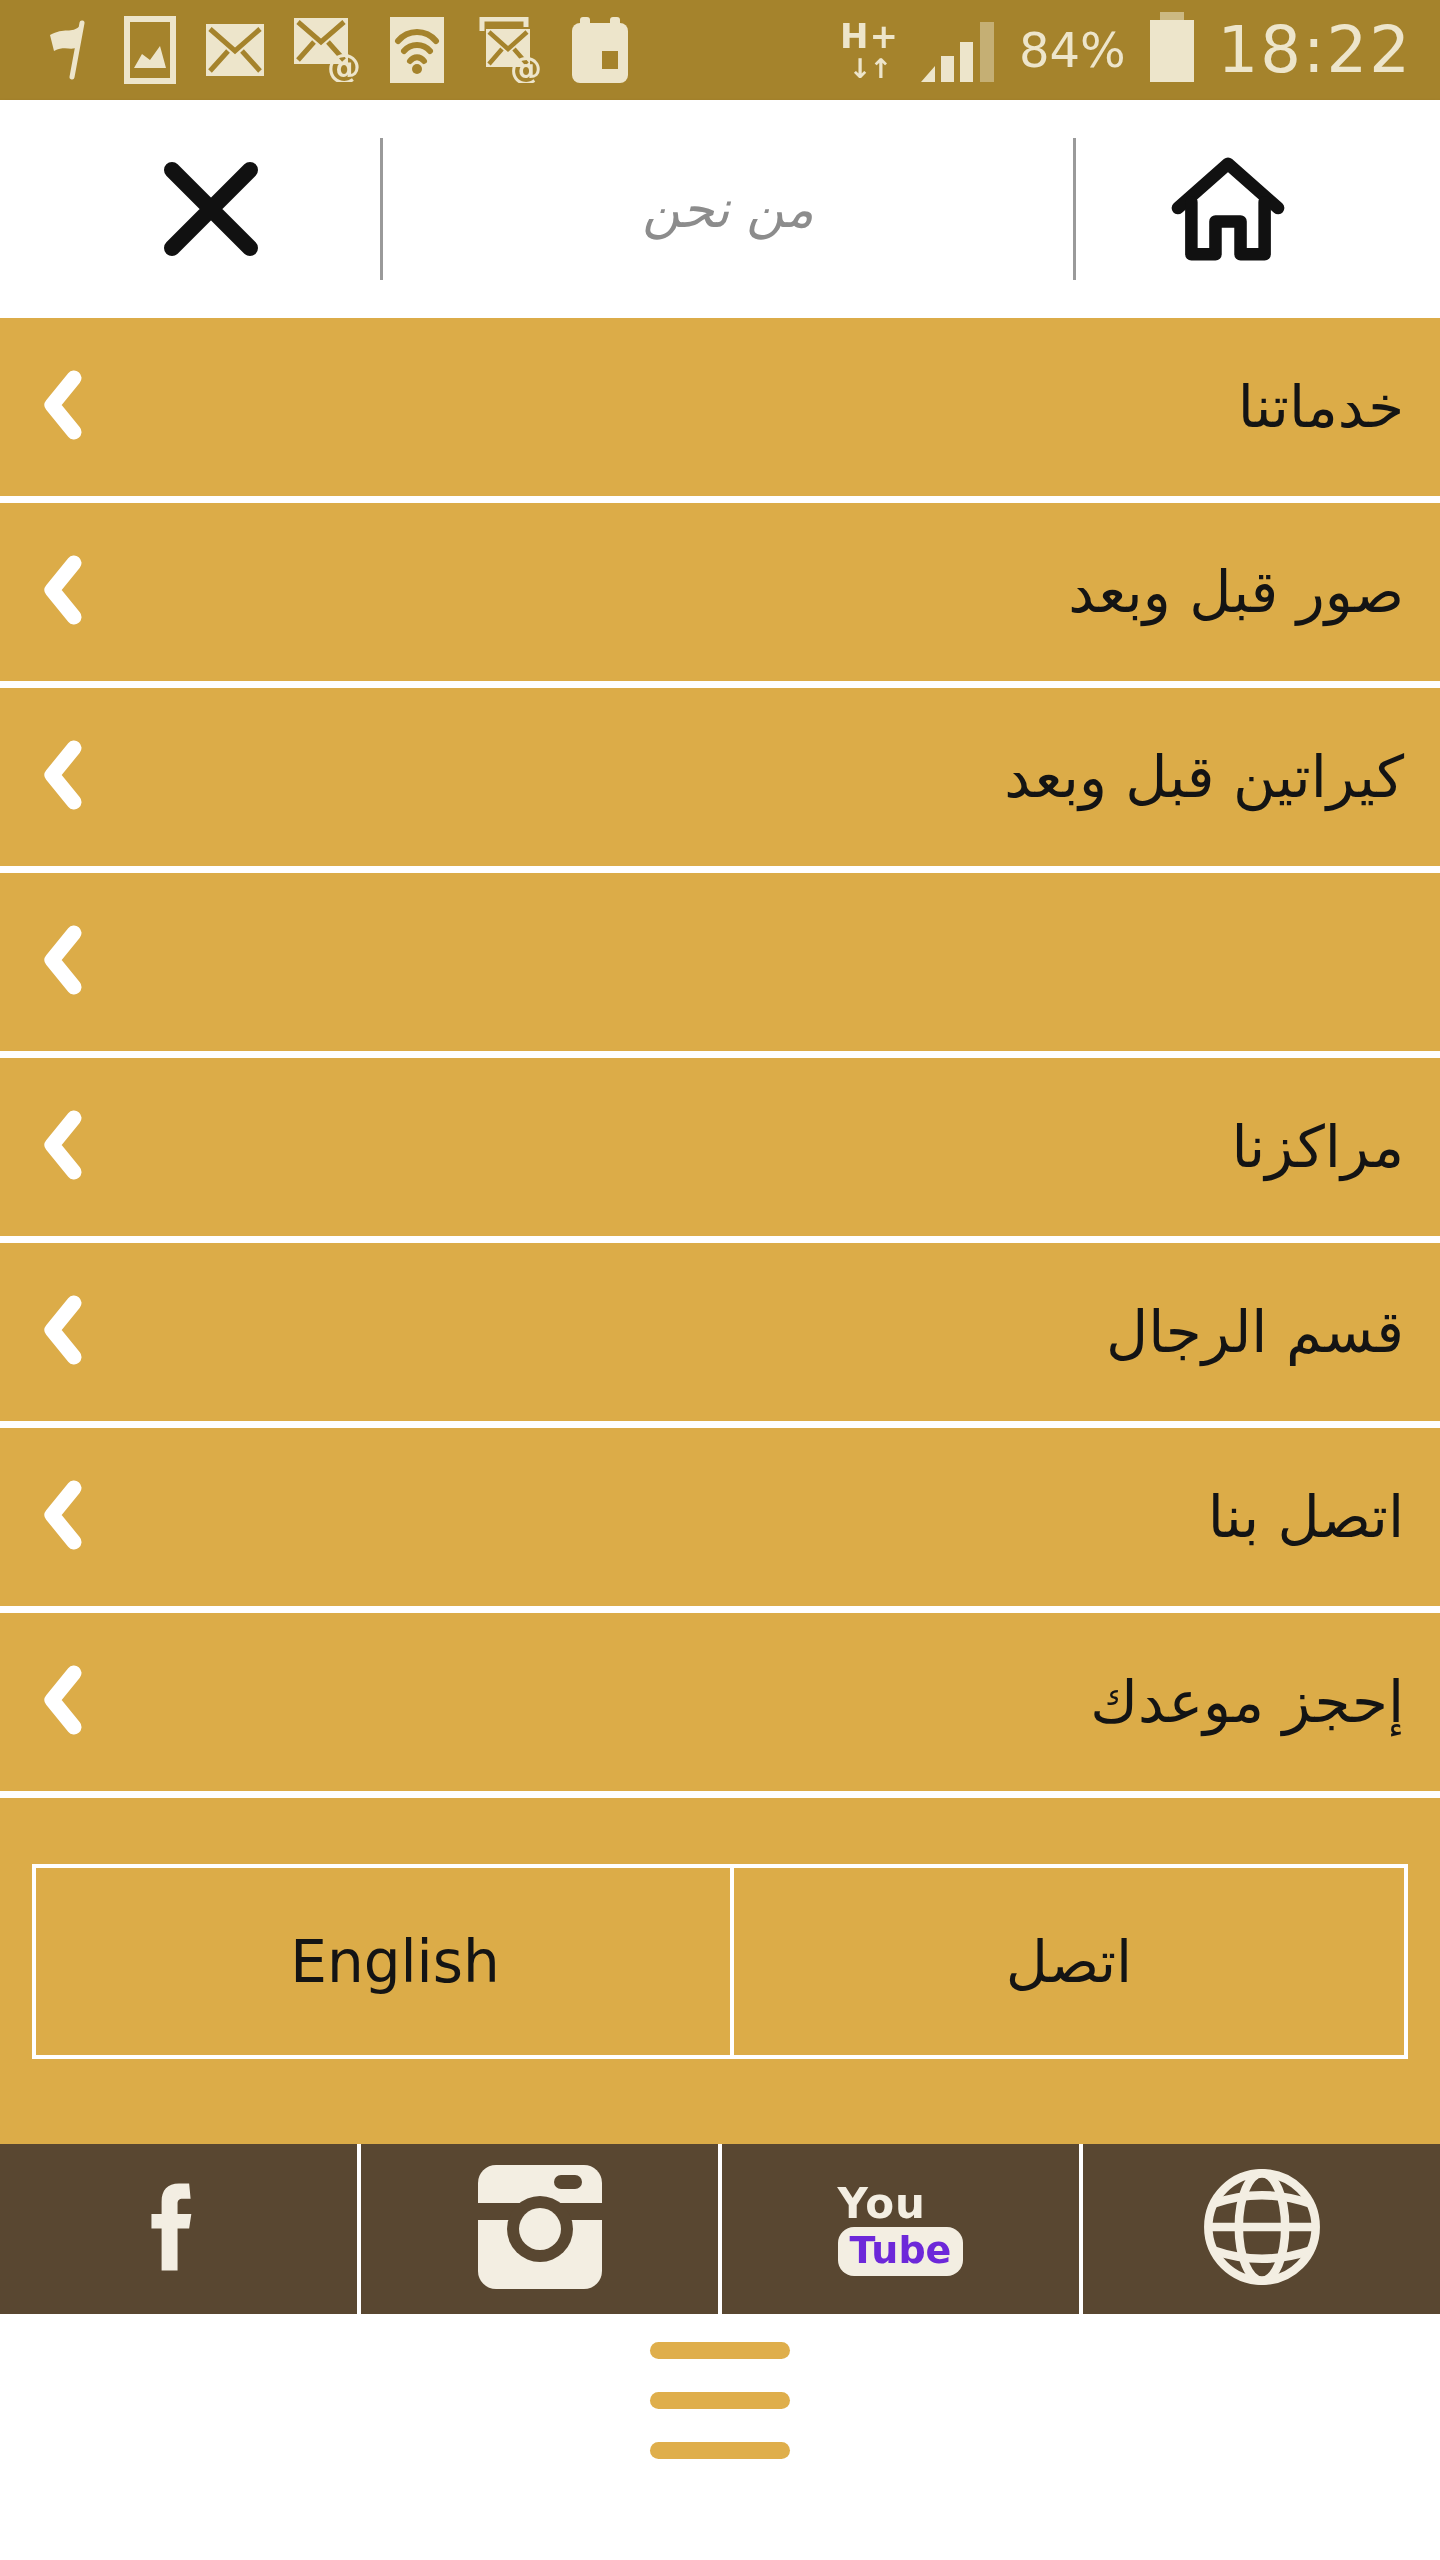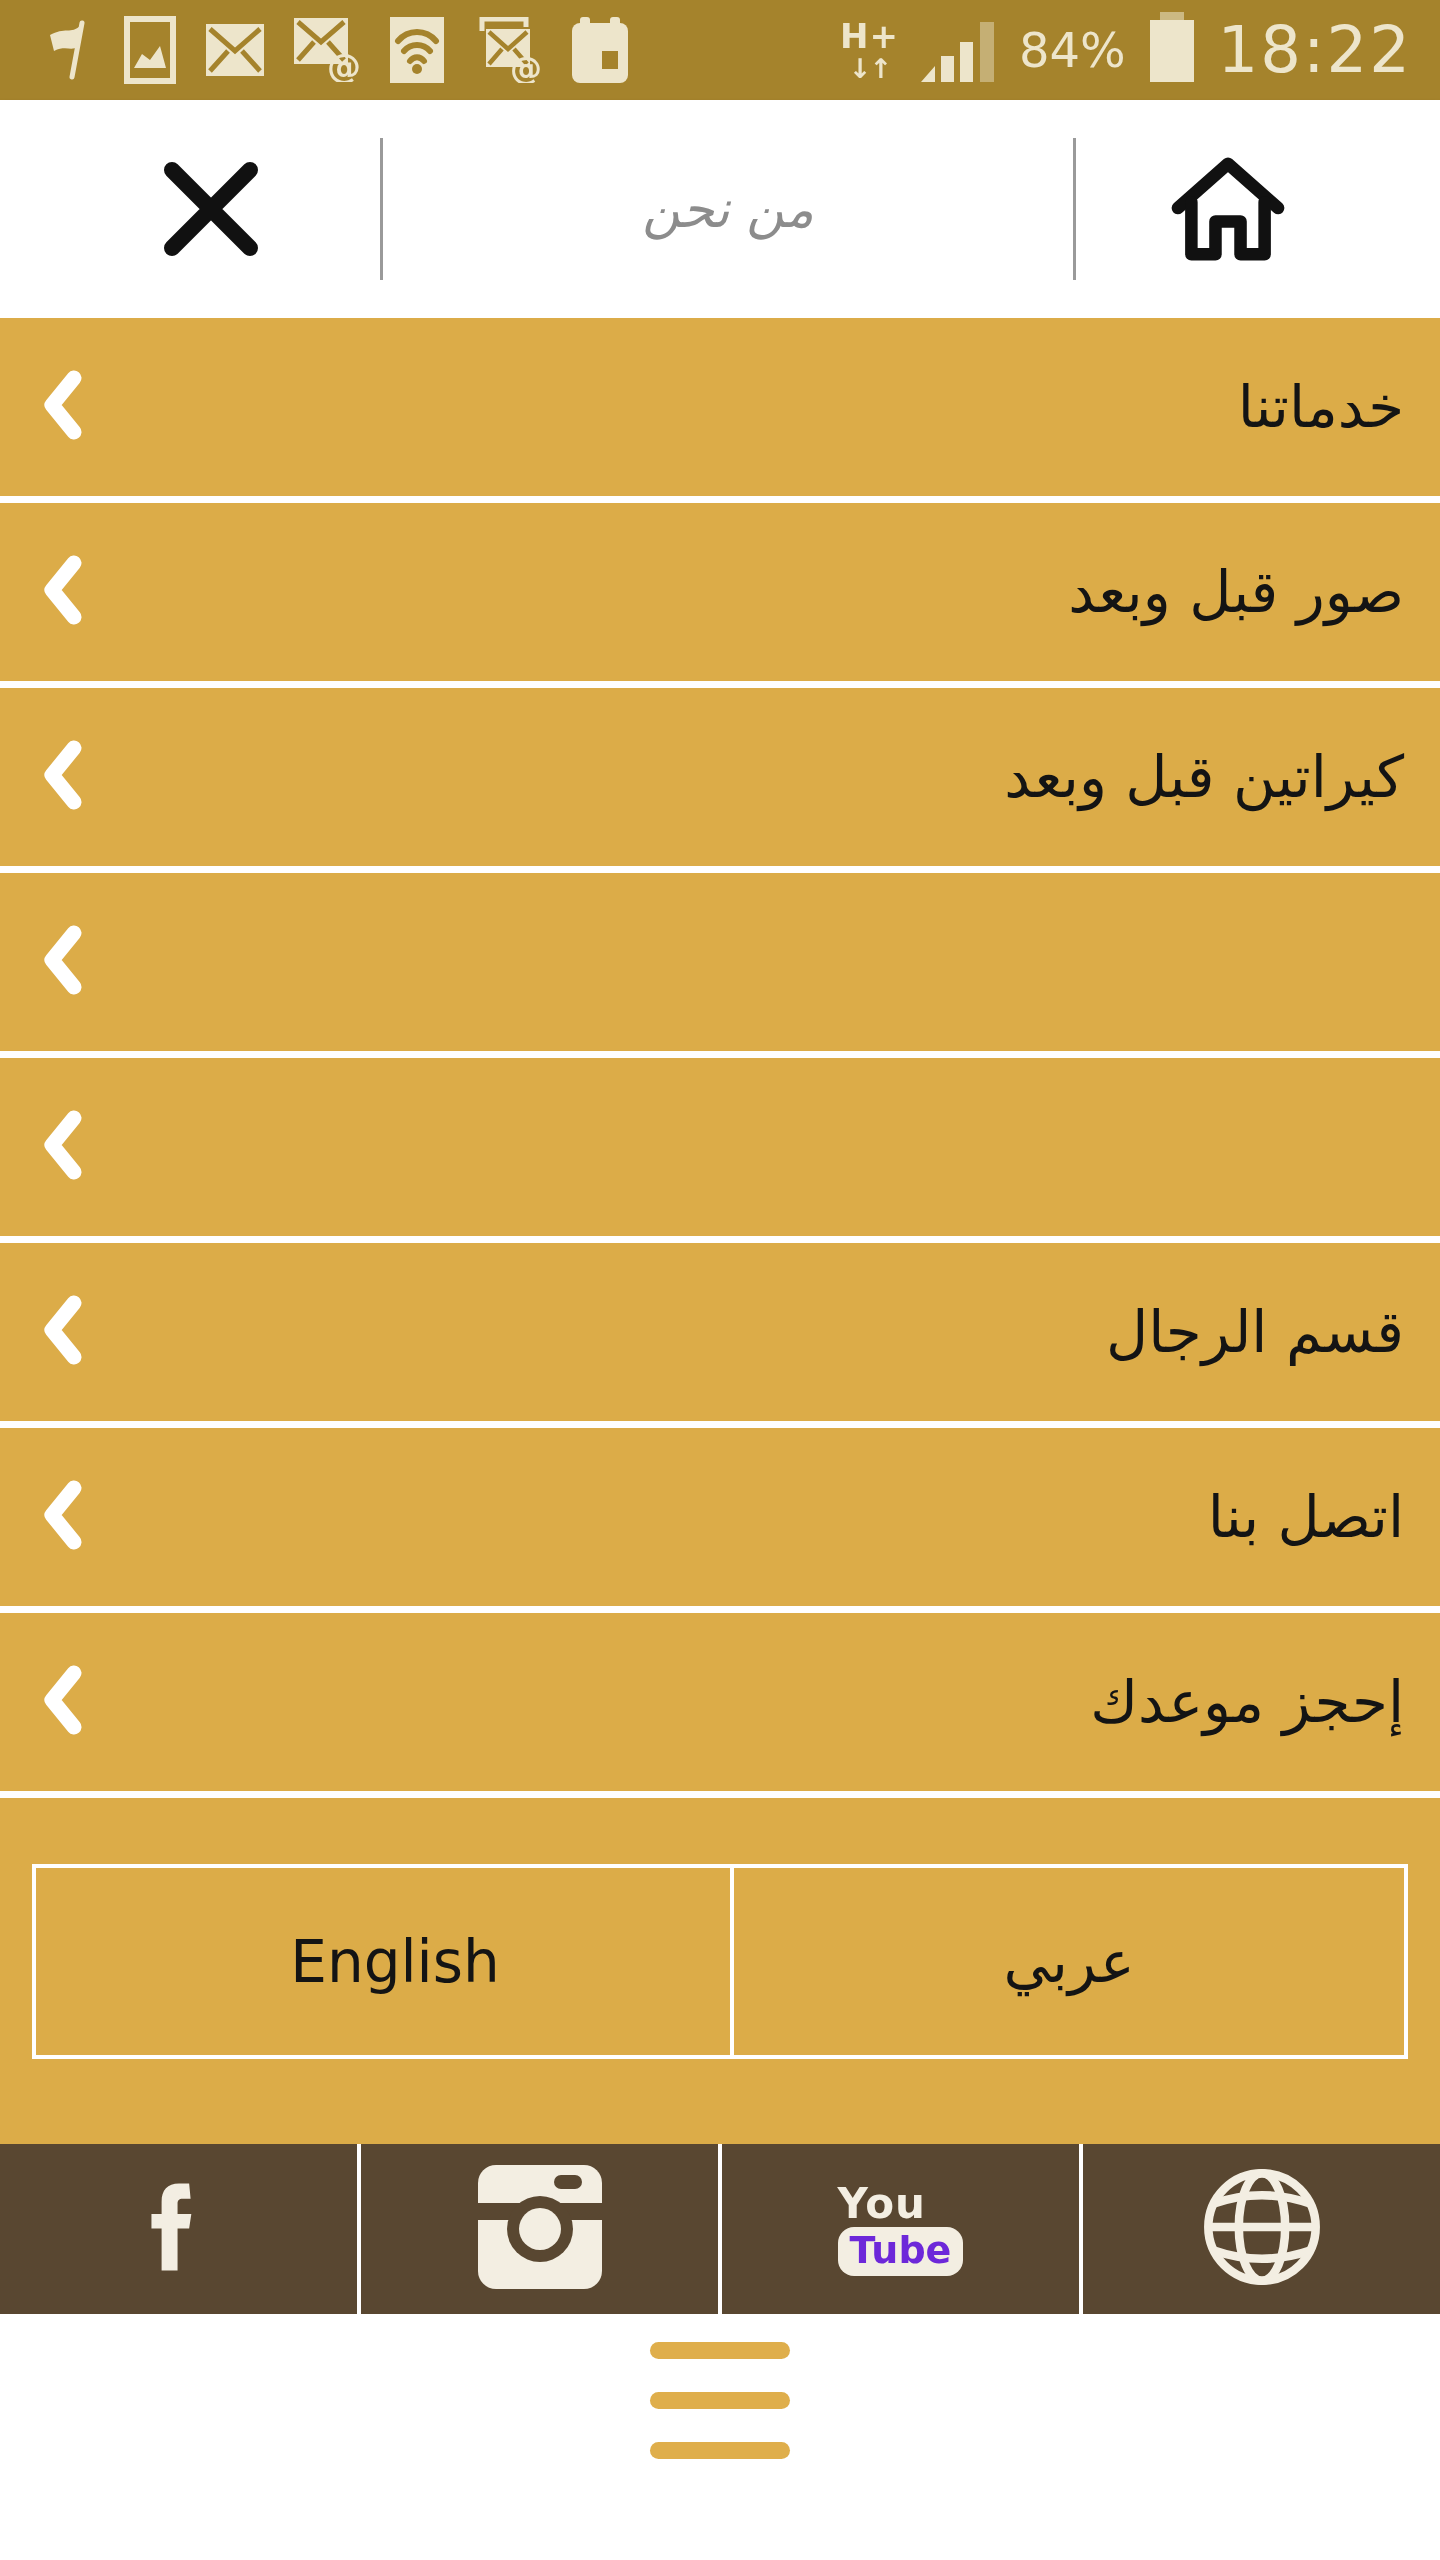--- a/index.html
+++ b/index.html
@@ -172,20 +172,21 @@
     </div>
     <div class="menu-row">
       <span class="chev"><svg width="40" height="70" viewBox="0 0 40 70">
             <path d="M32 8 L10 35 L32 62" fill="none" stroke="#fff" stroke-width="15" stroke-linecap="round" stroke-linejoin="round"></path>
           </svg></span>
     </div>
     <div class="menu-row">
       <span class="chev"><svg width="40" height="70" viewBox="0 0 40 70">
             <path d="M32 8 L10 35 L32 62" fill="none" stroke="#fff" stroke-width="15" stroke-linecap="round" stroke-linejoin="round"></path>
           </svg></span>
+      <span class="lbl">مراكزنا</span>
     </div>
     <div class="menu-row">
       <span class="chev"><svg width="40" height="70" viewBox="0 0 40 70">
             <path d="M32 8 L10 35 L32 62" fill="none" stroke="#fff" stroke-width="15" stroke-linecap="round" stroke-linejoin="round"></path>
           </svg></span>
       <span class="lbl">قسم الرجال</span>
     </div>
     <div class="menu-row">
       <span class="chev"><svg width="40" height="70" viewBox="0 0 40 70">
             <path d="M32 8 L10 35 L32 62" fill="none" stroke="#fff" stroke-width="15" stroke-linecap="round" stroke-linejoin="round"></path>
@@ -197,21 +198,21 @@
             <path d="M32 8 L10 35 L32 62" fill="none" stroke="#fff" stroke-width="15" stroke-linecap="round" stroke-linejoin="round"></path>
           </svg></span>
       <span class="lbl">إحجز موعدك</span>
     </div>
   </div>
 
   <div class="lang-area">
     <div class="lang-box">
       <div class="lang-cell">English</div>
       <div class="lang-div"></div>
-      <div class="lang-cell">عربي</div>
+      <div class="lang-cell">اتصل</div>
     </div>
   </div>
 
   <div class="footer">
     <div class="foot-cell">
       <span>
         <svg width="58" height="118" viewBox="0 0 40 62">
           <path d="M27 1 h-7 c-8 0 -12 4.5 -12 12.5 V22 H1 v10 h7 v29 h11 V32 h8 l1.5-10 H19 v-7 c0-2.5 1-3.5 3.5-3.5 H28 z" fill="#F3EEE2"></path>
         </svg>
       </span>

